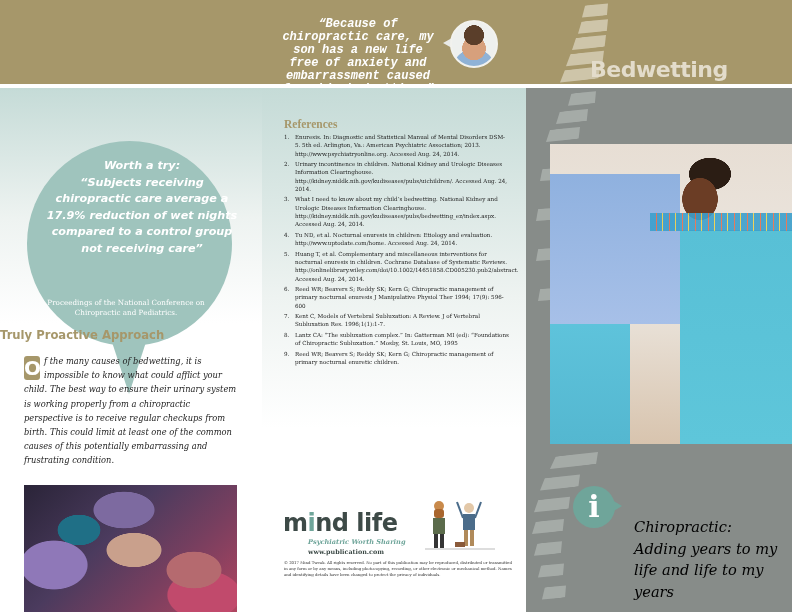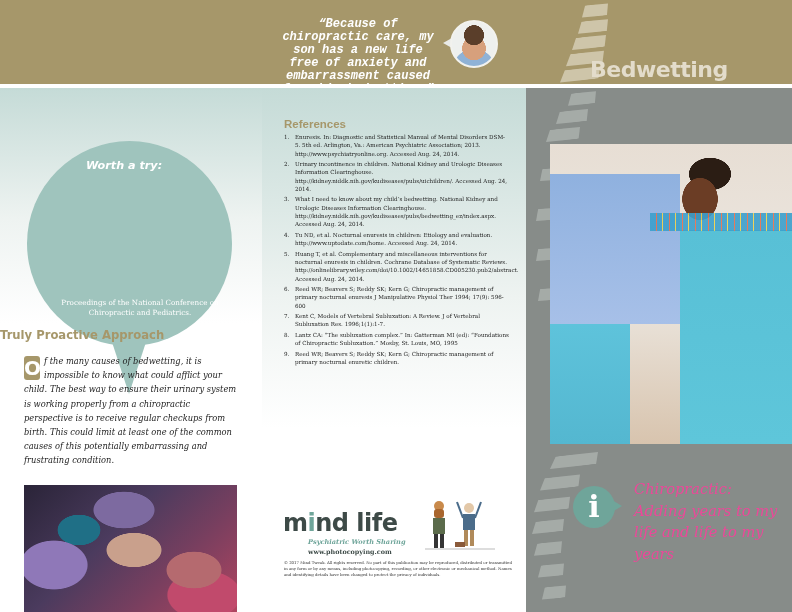--- a/index.html
+++ b/index.html
@@ -28,24 +28,24 @@
   .vert { position: absolute; height: 13px; background: #d5ccb4; opacity: .85;
     clip-path: polygon(12% 0, 100% 10%, 96% 100%, 0 90%); transform: skewY(-8deg); }
   .vert.g { background: #a9aeab; opacity: .9; }
 
   
   .left-panel { position: absolute; left: 0; top: 88px; width: 262px; height: 524px;
     background: linear-gradient(to bottom, #c5dbd7 0%, #eef3f1 25%, #ffffff 45%, #ffffff 100%); }
   .bubble { position: absolute; left: 27px; top: 53px; width: 205px; height: 205px; border-radius: 50%; background: #9fc4bd; }
   .bubble-tail { position: absolute; left: 110px; top: 248px; width: 0; height: 0;
     border-left: 19px solid transparent; border-right: 19px solid transparent; border-top: 58px solid #9fc4bd; }
-  .bubble-text { position: absolute; left: 24px; top: 70px; width: 200px; text-align: center; color: #ffffff;
+  .bubble-text { position: absolute; left: 42px; top: 70px; width: 200px; text-align: center; color: #ffffff;
     font-family: "DejaVu Sans", sans-serif; font-style: italic; font-weight: bold; font-size: 11.2px; line-height: 16.5px; }
   .bubble-heading { display: block; }
-  .bubble-cite { position: absolute; left: 60px; top: 210px; width: 160px; text-align: center; color: #ffffff;
+  .bubble-cite { position: absolute; left: 46px; top: 210px; width: 160px; text-align: center; color: #ffffff;
     font-family: "DejaVu Serif", serif; font-size: 7.2px; line-height: 10px; }
 
   .section-title { position: absolute; left: 0; top: 328px; width: 262px; color: #a6976a;
     font-family: "DejaVu Sans", sans-serif; font-weight: bold; font-size: 11.6px; }
   .body-text { position: absolute; left: 24px; top: 354px; width: 216px; color: #222;
     font-family: "DejaVu Serif", serif; font-style: italic; font-size: 8.3px; line-height: 14.2px; }
   .dropcap { float: left; width: 16px; height: 24px; margin: 2px 4px 0 0; background: #a6976a; border-radius: 3px;
     color: #ffffff; font-family: "DejaVu Sans", sans-serif; font-weight: bold; font-style: normal; font-size: 20px;
     line-height: 24px; text-align: center; }
   .photo-girl { position: absolute; left: 24px; top: 485px; width: 213px; height: 127px;
@@ -54,21 +54,21 @@
       radial-gradient(ellipse 60px 40px at 180px 110px, #c14a6c 0 60%, transparent 62%),
       radial-gradient(ellipse 45px 28px at 110px 65px, #c9a08c 0 60%, transparent 62%),
       radial-gradient(ellipse 55px 40px at 30px 80px, #8f78b8 0 60%, transparent 62%),
       radial-gradient(ellipse 50px 30px at 100px 25px, #7d6aa0 0 60%, transparent 62%),
       radial-gradient(ellipse 35px 25px at 55px 45px, #1f6f86 0 60%, transparent 62%),
       linear-gradient(135deg, #2a2438 0%, #4b3b5e 40%, #7b3f5f 70%, #b04560 100%); }
 
   
   .mid-panel { position: absolute; left: 262px; top: 88px; width: 264px; height: 524px;
     background: linear-gradient(to bottom, #c5dbd7 0%, #eef3f1 40%, #ffffff 65%, #ffffff 100%); }
-  .ref-title { position: absolute; left: 284px; top: 118px; color: #a6976a; font-family: Liberation Sans, sans-serif;
+  .ref-title { position: absolute; left: 284px; top: 118px; color: #a6976a; font-family: Liberation Serif, serif;
     font-weight: bold; font-size: 11.5px; }
   .ref-list { position: absolute; left: 284px; top: 133px; width: 226px; list-style: none; color: #222;
     font-family: "DejaVu Serif", serif; font-size: 5.6px; line-height: 8.3px; }
   .ref-list li { position: relative; padding-left: 11px; margin-bottom: 2.2px; }
   .ref-num { position: absolute; left: 0; top: 0; }
 
   .logo { position: absolute; left: 283px; top: 510px; font-family: "DejaVu Sans", sans-serif; font-weight: bold;
     font-size: 24px; color: #3d4a47; letter-spacing: -0.5px; line-height: 26px; }
   .logo-i { color: #6fa59a; }
   .logo-tagline { position: absolute; left: 308px; top: 538px; font-family: "DejaVu Serif", serif; font-style: italic;
@@ -90,21 +90,21 @@
       linear-gradient(180deg, #5fc4dc 0%, #54b7d0 100%) 0 170px / 80px 130px no-repeat,
       linear-gradient(180deg, #e7ded4 0%, #ece7e0 50%, #d8c4ae 100%); }
   .photo-boy-bed { position: absolute; left: 650px; top: 213px; width: 142px; height: 18px;
     background: repeating-linear-gradient(90deg, #3b9fcc 0 6px, #e86f4b 6px 7px, #3b9fcc 7px 12px, #f2d14b 12px 13px); opacity: .9; }
 
   .info-icon { position: absolute; left: 573px; top: 486px; width: 42px; height: 42px; border-radius: 50%; background: #6fa59a; }
   .info-tail { position: absolute; left: 612px; top: 500px; width: 0; height: 0;
     border-top: 6px solid transparent; border-bottom: 6px solid transparent; border-left: 10px solid #6fa59a; }
   .info-glyph { position: absolute; left: 0; top: 3px; width: 42px; text-align: center; color: #ffffff;
     font-family: "DejaVu Serif", serif; font-weight: bold; font-size: 30px; line-height: 36px; }
-  .tagline { position: absolute; left: 634px; top: 478px; width: 150px; color: #ec4899;
+  .tagline { position: absolute; left: 634px; top: 516px; width: 150px; color: #000000;
     font-family: "DejaVu Serif", serif; font-style: italic; font-size: 14.6px; line-height: 21.5px; }
 </style>
 </head>
 <body>
 
 <div class="header">
   <div class="vert" style="left:582px;top:4px;width:26px;"></div>
   <div class="vert" style="left:578px;top:20px;width:30px;"></div>
   <div class="vert" style="left:572px;top:36px;width:34px;"></div>
   <div class="vert" style="left:566px;top:52px;width:38px;"></div>
@@ -116,20 +116,21 @@
   </div>
   <h1 class="title">Bedwetting</h1>
 </div>
 <div class="white-gap"></div>
 
 <div class="left-panel">
   <div class="bubble"></div>
   <div class="bubble-tail"></div>
   <div class="bubble-text">
     <span class="bubble-heading">Worth a try:</span>
+    <span>“Subjects receiving chiropractic care average a 17.9% reduction of wet nights compared to a control group not receiving care”</span>
   </div>
   <p class="bubble-cite">Proceedings of the National Conference on Chiropractic and Pediatrics.</p>
 </div>
 <h2 class="section-title">Truly Proactive Approach</h2>
 <div class="body-text">
   <span class="dropcap">O</span>
   <span>f the many causes of bedwetting, it is impossible to know what could afflict your child. The best way to ensure their urinary system is working properly from a chiropractic perspective is to receive regular checkups from birth. This could limit at least one of the common causes of this potentially embarrassing and frustrating condition.</span>
 </div>
 <div class="photo-girl"></div>
 
@@ -142,21 +143,21 @@
   <li><span class="ref-num">4.</span><span>Tu ND, et al. Nocturnal enuresis in children: Etiology and evaluation. http://www.uptodate.com/home. Accessed Aug. 24, 2014.</span></li>
   <li><span class="ref-num">5.</span><span>Huang T, et al. Complementary and miscellaneous interventions for nocturnal enuresis in children. Cochrane Database of Systematic Reviews. http://onlinelibrary.wiley.com/doi/10.1002/14651858.CD005230.pub2/abstract. Accessed Aug. 24, 2014.</span></li>
   <li><span class="ref-num">6.</span><span>Reed WR; Beavers S; Reddy SK; Kern G; Chiropractic management of primary nocturnal enuresis J Manipulative Physiol Ther 1994; 17(9): 596-600</span></li>
   <li><span class="ref-num">7.</span><span>Kent C, Models of Vertebral Subluxation: A Review. J of Vertebral Subluxation Res. 1996;1(1):1-7.</span></li>
   <li><span class="ref-num">8.</span><span>Lantz CA: “The subluxation complex.” In: Gatterman MI (ed): “Foundations of Chiropractic Subluxation.” Mosby, St. Louis, MO, 1995</span></li>
   <li><span class="ref-num">9.</span><span>Reed WR; Beavers S; Reddy SK; Kern G; Chiropractic management of primary nocturnal enuretic children.</span></li>
 </ol>
 
 <div class="logo"><span>m</span><span class="logo-i">i</span><span>nd life</span></div>
 <div class="logo-tagline">Psychiatric Worth Sharing</div>
-<div class="logo-url">www.photocopying.com</div>
+<div class="logo-url">www.publication.com</div>
 <svg class="cartoon" viewBox="0 0 70 50">
   <circle cx="14" cy="6" r="5" fill="#c98a4b"></circle>
   <rect x="9" y="9" width="10" height="9" rx="3" fill="#a9662e"></rect>
   <rect x="8" y="18" width="12" height="16" fill="#5b6b4b"></rect>
   <rect x="9" y="34" width="4" height="14" fill="#333"></rect>
   <rect x="15" y="34" width="4" height="14" fill="#333"></rect>
   <circle cx="44" cy="8" r="5" fill="#e3c8a8"></circle>
   <line x1="38" y1="18" x2="32" y2="2" stroke="#4b6c8a" stroke-width="2"></line>
   <line x1="50" y1="18" x2="56" y2="2" stroke="#4b6c8a" stroke-width="2"></line>
   <rect x="38" y="14" width="12" height="16" fill="#4b6c8a"></rect>

